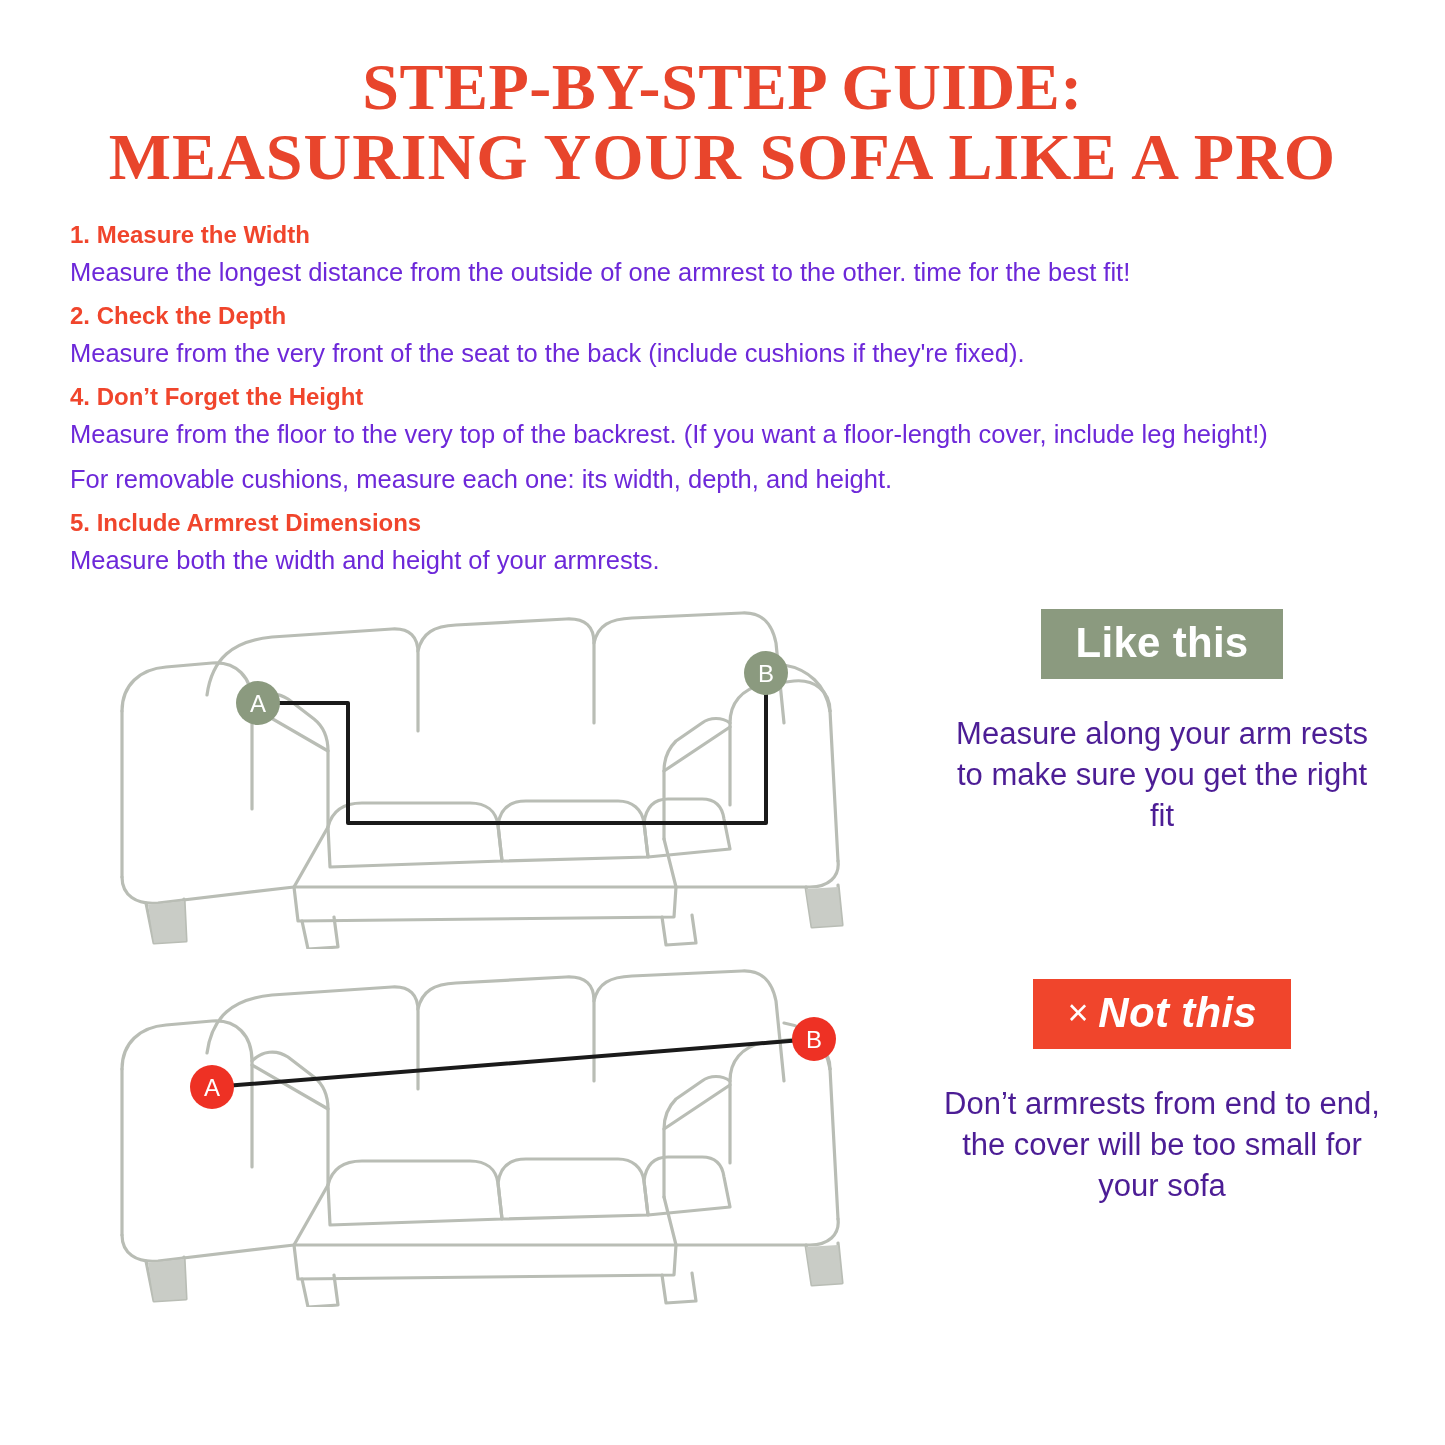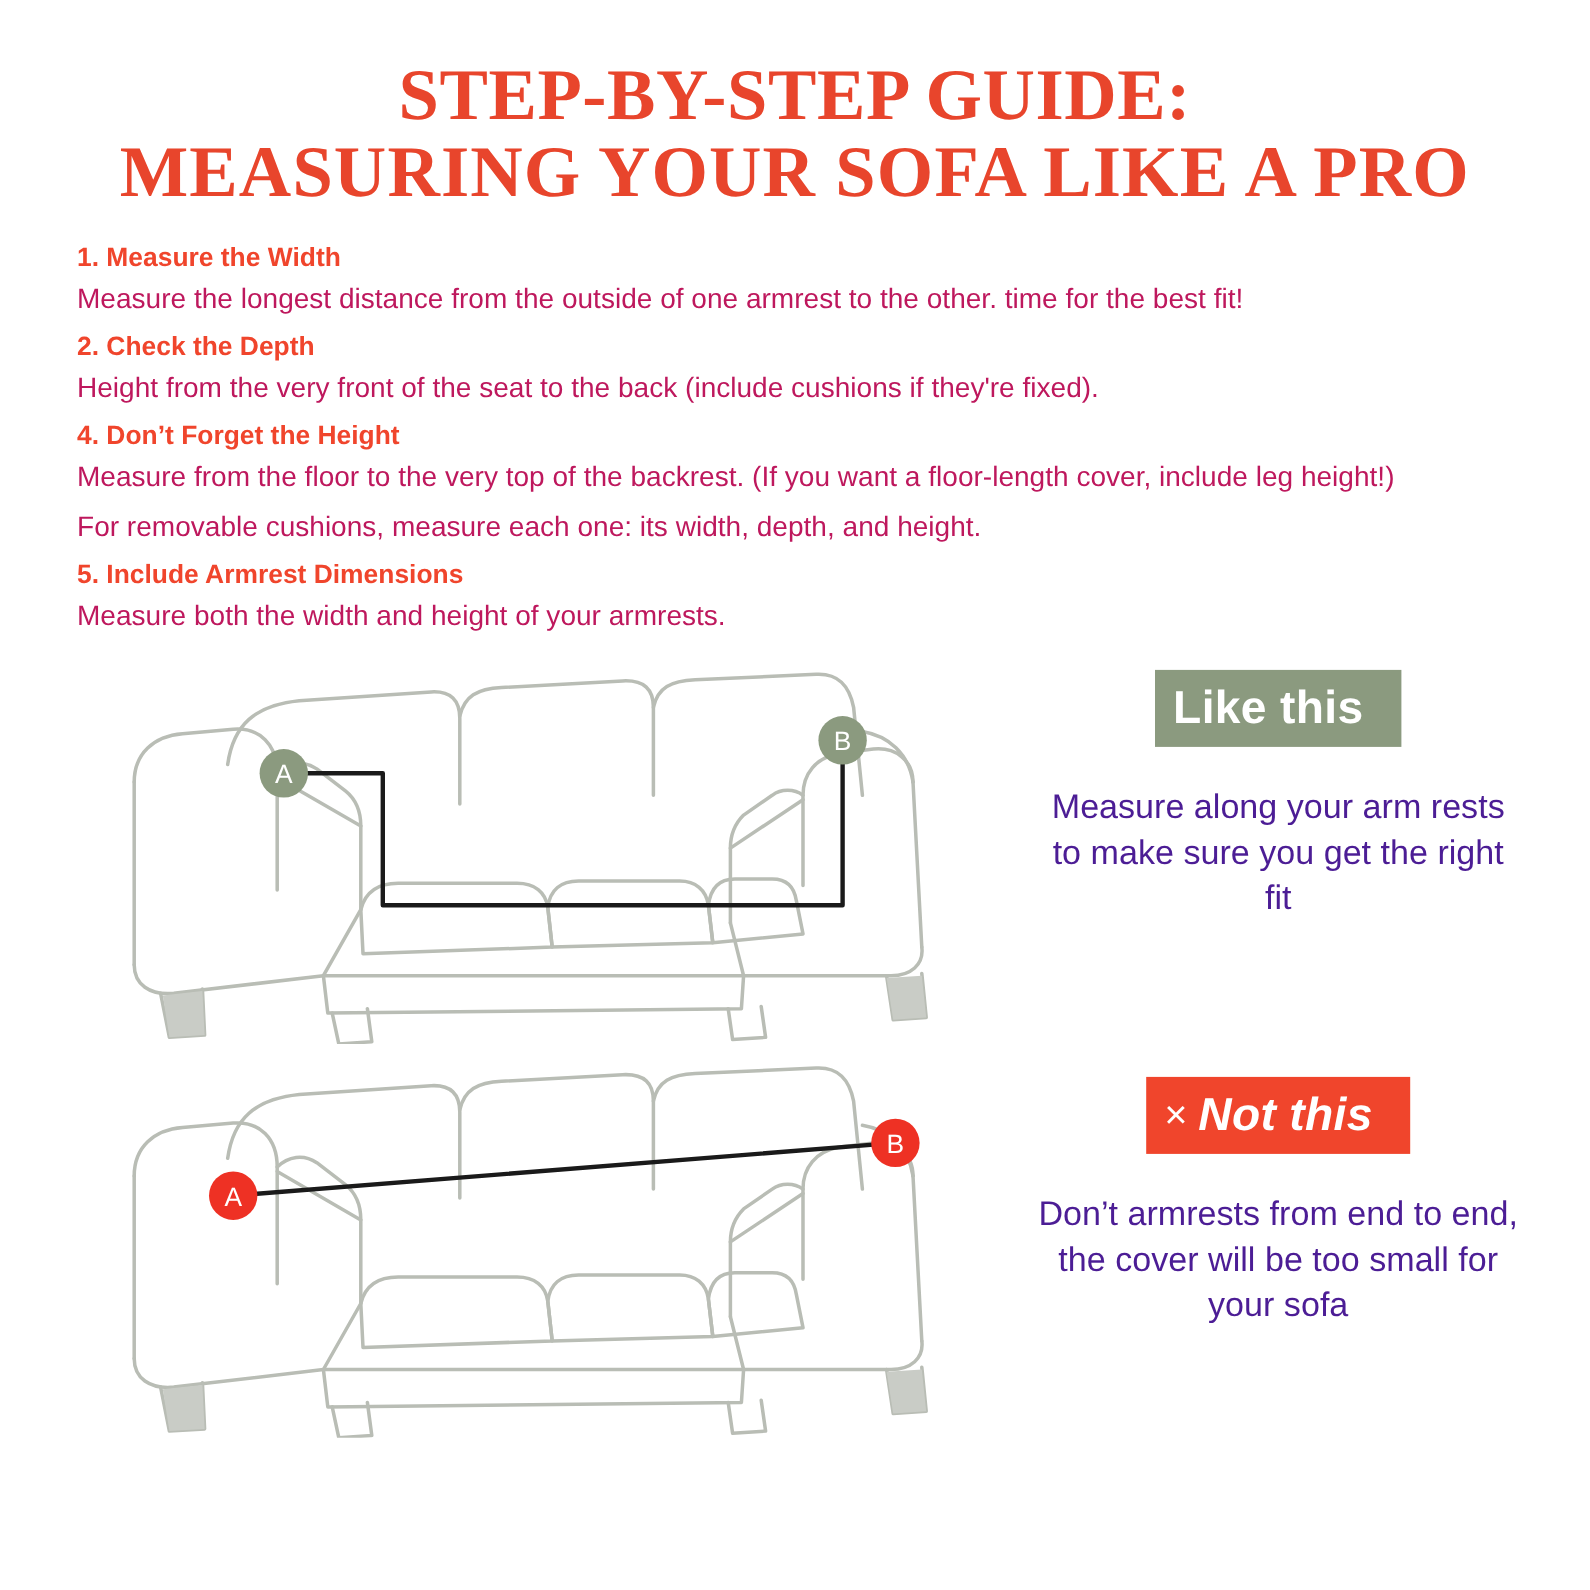--- a/index.html
+++ b/index.html
@@ -53,21 +53,21 @@
     margin-bottom: 5px;
   }
   .step-head {
     color: #f0452c;
     font-size: 24px;
     font-weight: bold;
     line-height: 1.45;
     margin: 0 0 2px 8px;
   }
   .step-body {
-    color: #be185d;
+    color: #6d28d9;
     font-size: 25.5px;
     line-height: 1.35;
     margin: 0 0 10px 8px;
   }
 
   
   .panels {
     position: relative;
     margin-top: 22px;
   }
@@ -83,21 +83,21 @@
     height: 350px;
   }
   .callout {
     position: absolute;
     left: 880px;
     width: 440px;
     text-align: center;
   }
   .banner {
     display: inline-block;
-    padding: 10px 34px 13px 16px;
+    padding: 10px 34px 13px 34px;
     font-size: 42px;
     font-weight: bold;
     color: #ffffff;
     line-height: 1.12;
     letter-spacing: 0.3px;
   }
   .banner-good { background: #8b9a7f; }
   .banner-bad  { background: #f0452c; font-style: italic; }
   .banner-bad .x-mark {
     font-weight: normal;
@@ -124,21 +124,21 @@
 
   <div class="steps">
 
     <div class="step">
       <div class="step-head">1. Measure the Width</div>
       <div class="step-body">Measure the longest distance from the outside of one armrest to the other. time for the best fit!</div>
     </div>
 
     <div class="step">
       <div class="step-head">2. Check the Depth</div>
-      <div class="step-body">Height from the very front of the seat to the back (include cushions if they're fixed).</div>
+      <div class="step-body">Measure from the very front of the seat to the back (include cushions if they're fixed).</div>
     </div>
 
     <div class="step">
       <div class="step-head">4.  Don’t Forget the Height</div>
       <div class="step-body">Measure from the floor to the very top of the backrest. (If you want a floor-length cover, include leg height!)</div>
     </div>
 
     <div class="step">
       <div class="step-body">For removable cushions, measure each one: its width, depth, and height.</div>
     </div>

